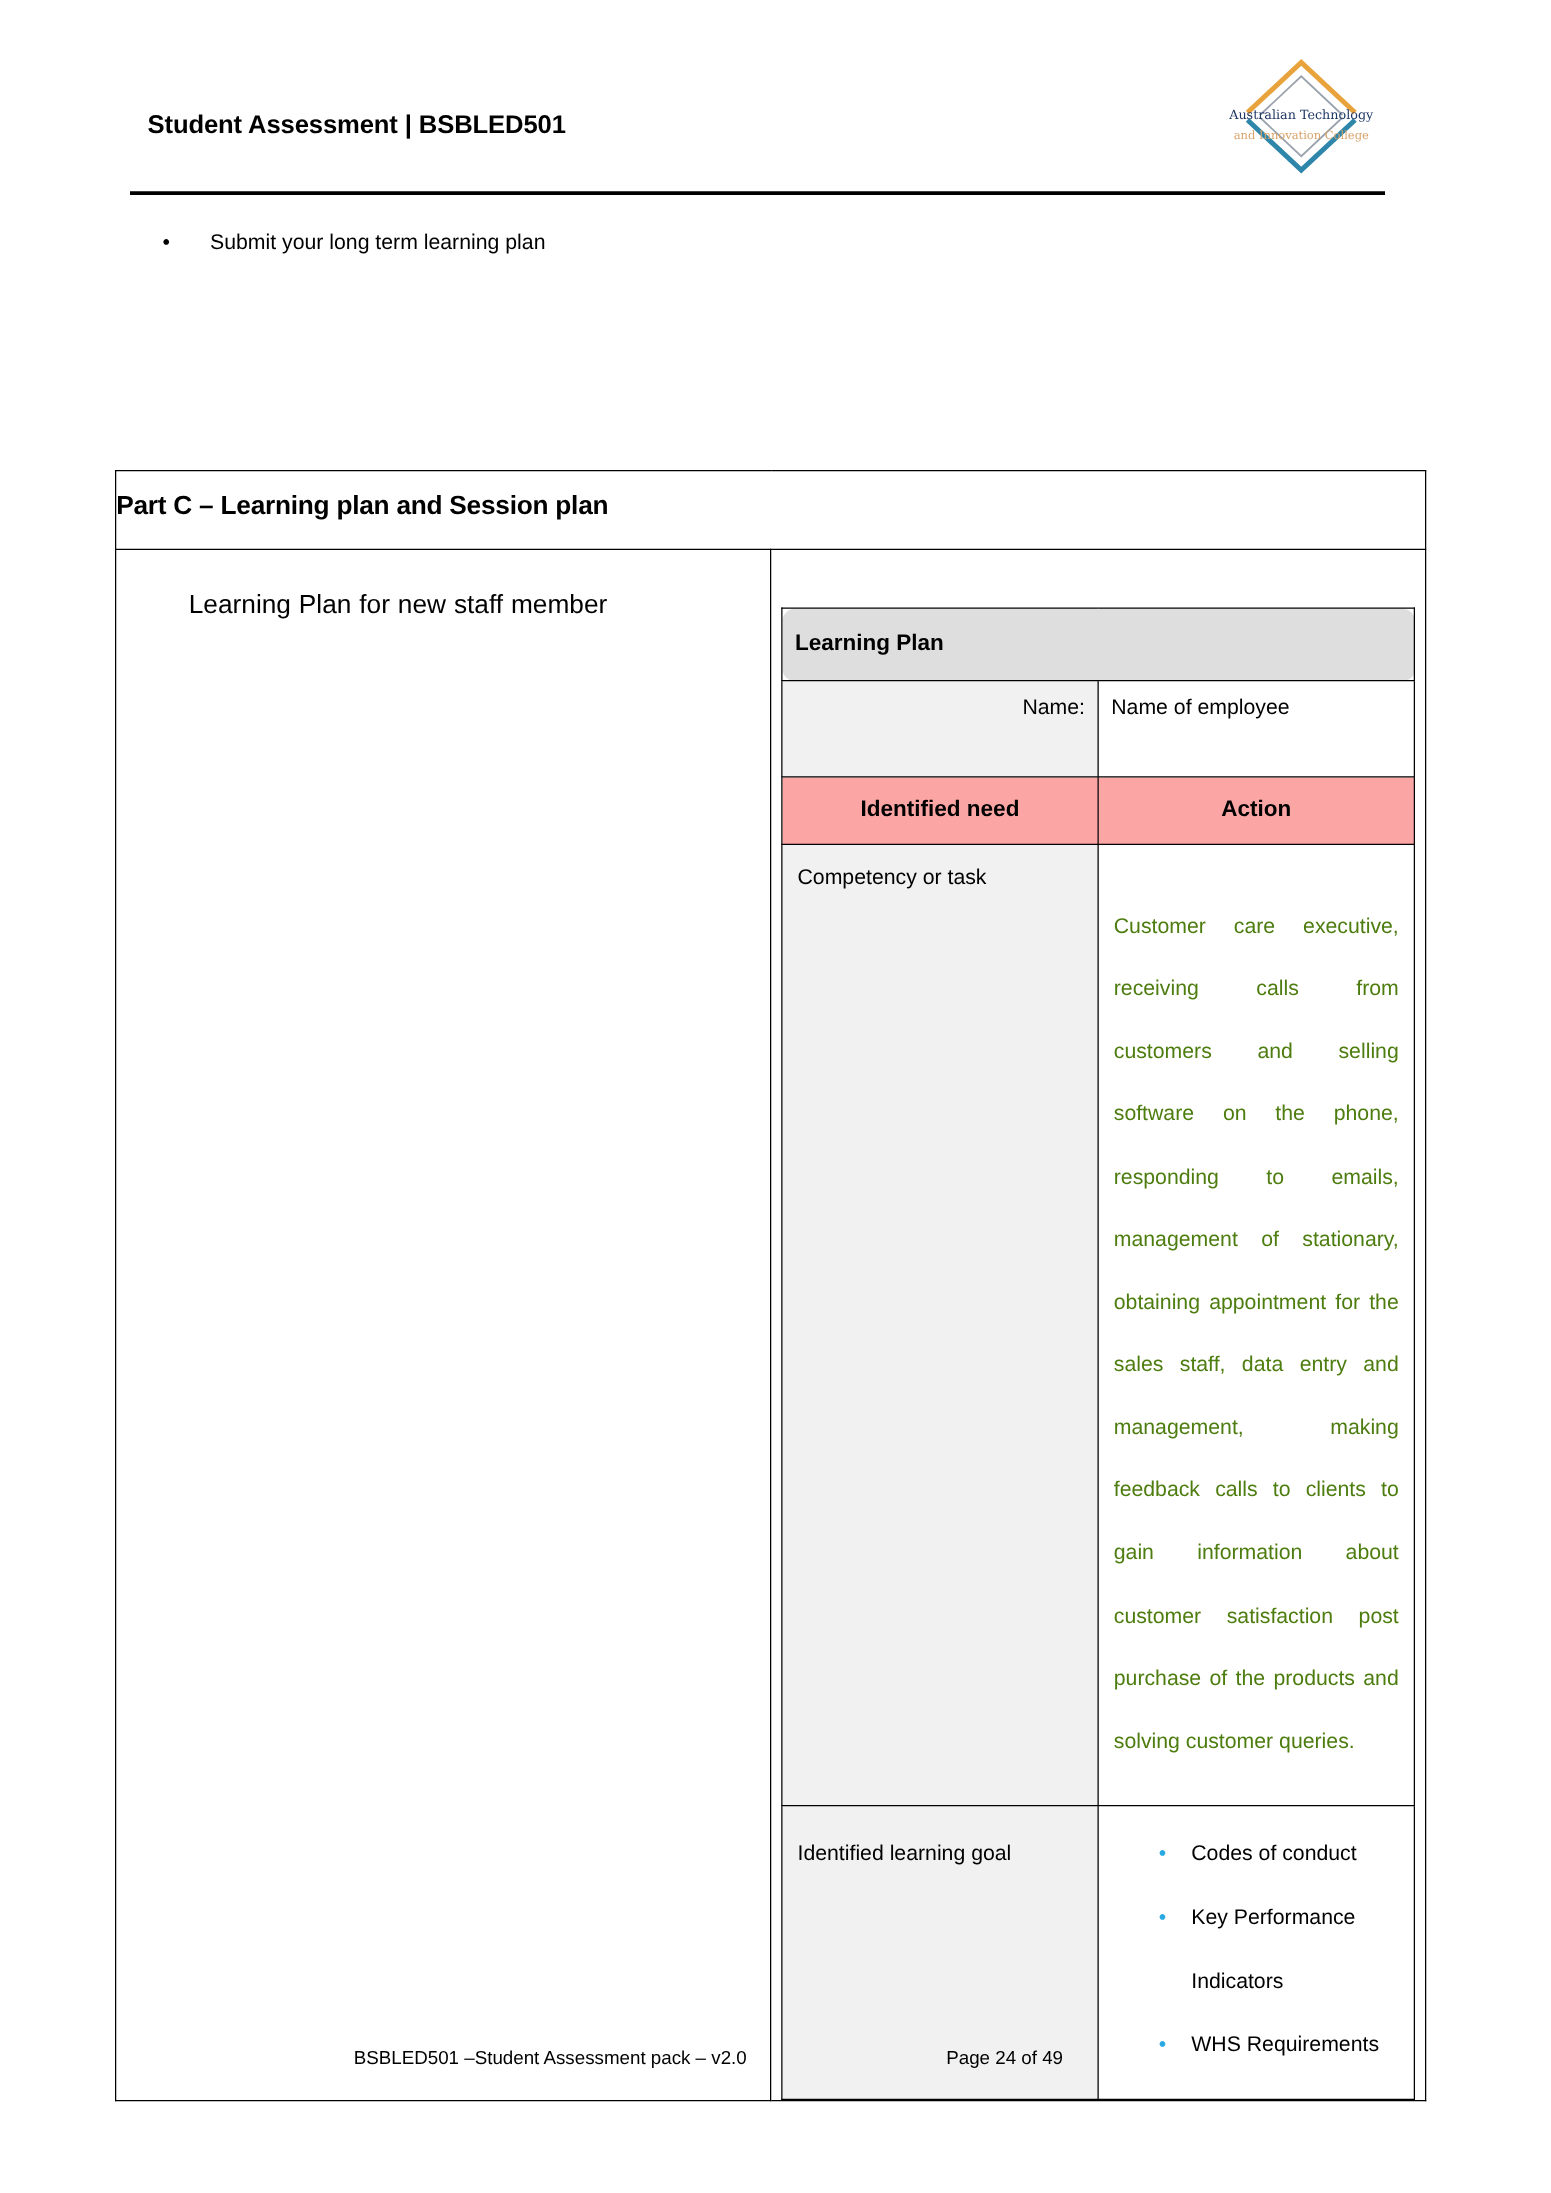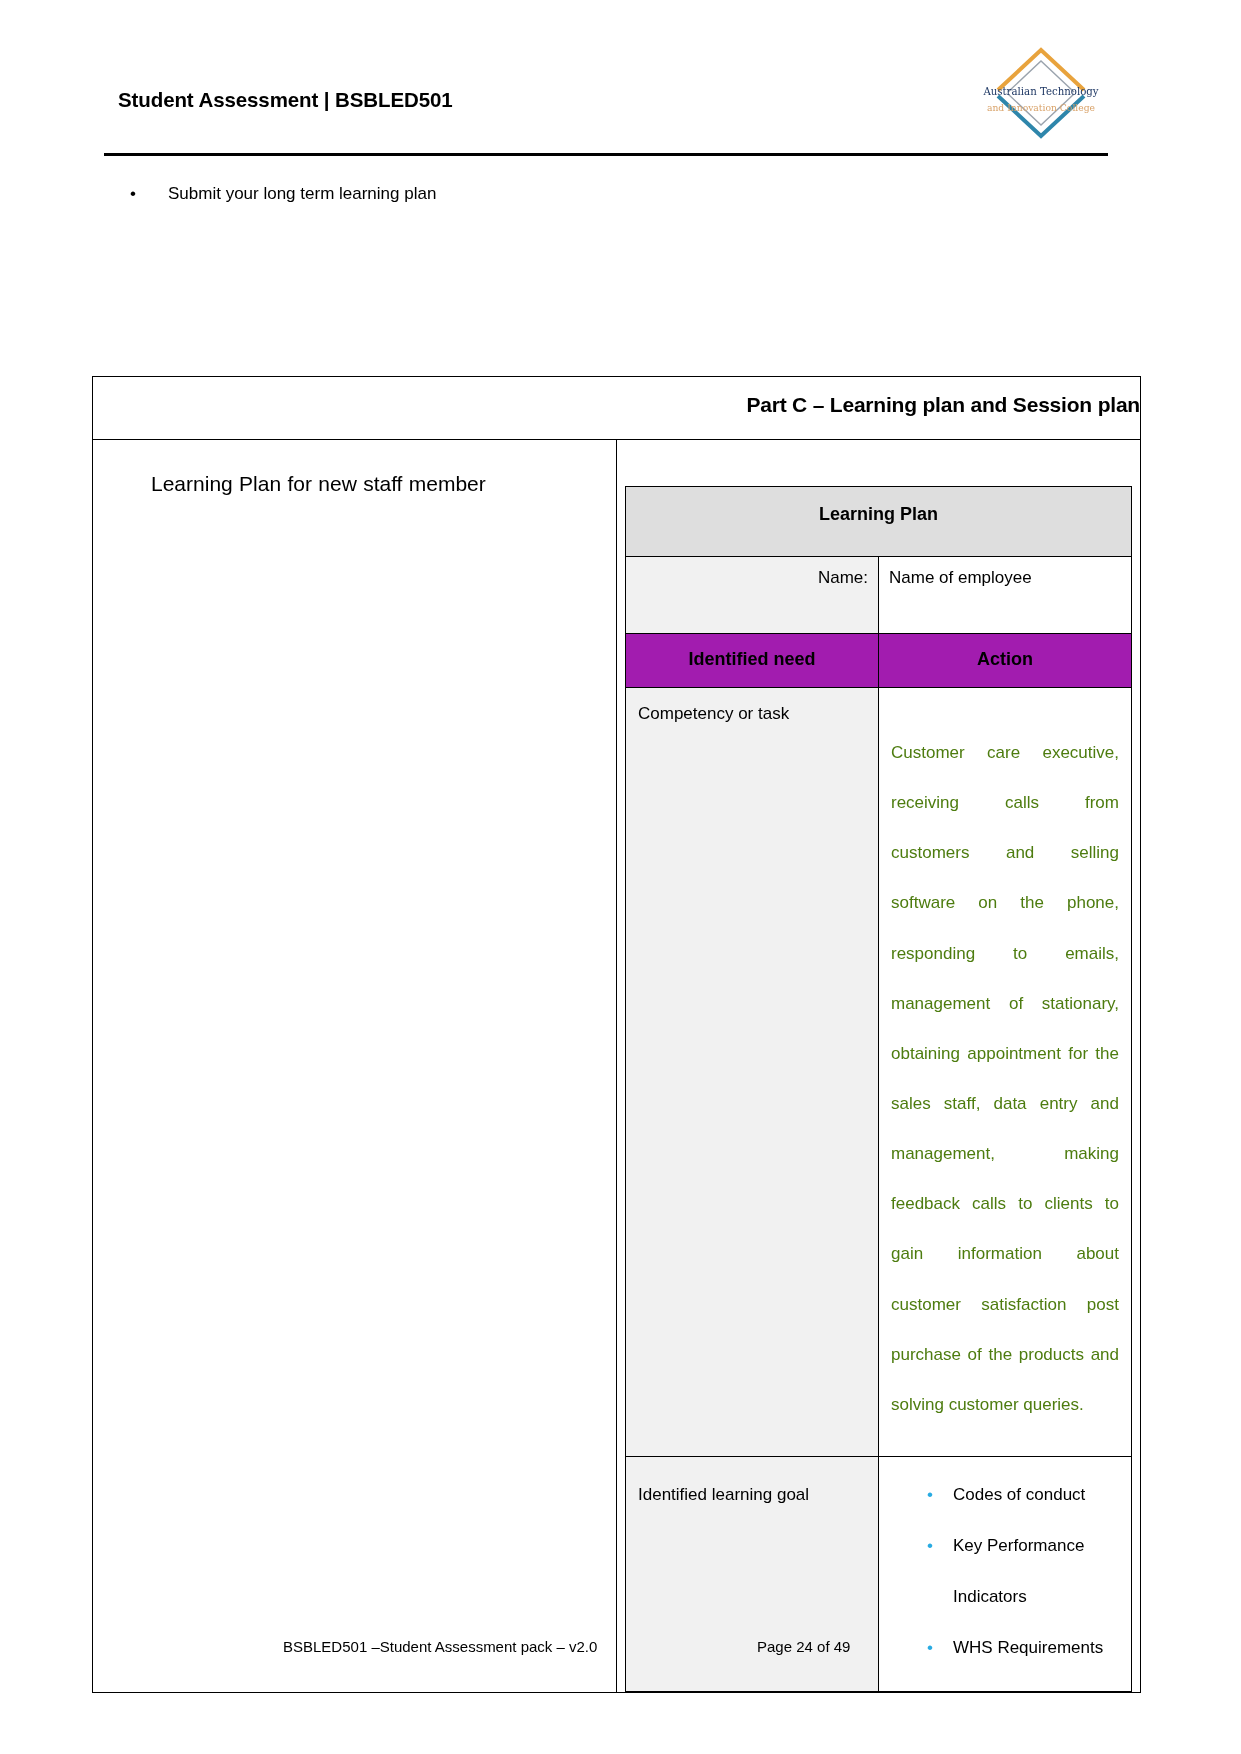--- a/index.html
+++ b/index.html
@@ -87,21 +87,21 @@
     width: 1049px;
     border-collapse: collapse;
     table-layout: fixed;
   }
   .outer-table td {
     border: 1px solid #000000;
     vertical-align: top;
     padding: 0;
   }
   .part-c-cell {
-    text-align: right;
+    text-align: left;
     padding: 16px 0 22px 0 !important;
   }
   .part-c-title {
     font-size: 21px;
     font-weight: bold;
     letter-spacing: -0.2px;
   }
 
   .left-label-cell {
     width: 102px;
@@ -130,45 +130,46 @@
     table-layout: fixed;
   }
   .lp-table td {
     border: 1px solid #000000;
     vertical-align: top;
     padding: 23px 10px;
     font-size: 17px;
   }
   .lp-head-row td {
     background: #dedede;
-    text-align: center;
+    text-align: left;
     font-weight: bold;
     font-size: 18px;
-    padding: 17px 10px 31px 10px;
+    padding: 17px 10px 19px 10px;
+    border-radius: 10px;
   }
   .lp-label-cell {
     width: 228px;
     background: #f1f1f1;
     text-align: right;
     padding-right: 10px !important;
   }
   .lp-value-cell {
     background: #ffffff;
   }
   .row-name td, .row-date td {
     height: 42px;
   }
   .row-name .lp-label-cell, .row-date .lp-label-cell {
     padding-top: 11px !important;
   }
   .row-name .lp-value-cell, .row-date .lp-value-cell {
     padding-top: 11px !important;
   }
   .colhead-row td {
-    background: #a21caf;
+    background: #fca5a5;
     font-weight: bold;
     text-align: center;
     font-size: 18px;
     padding: 15px 10px 17px 10px;
   }
   .colhead-row .need-head {
     width: 228px;
   }
 
   .need-cell {

